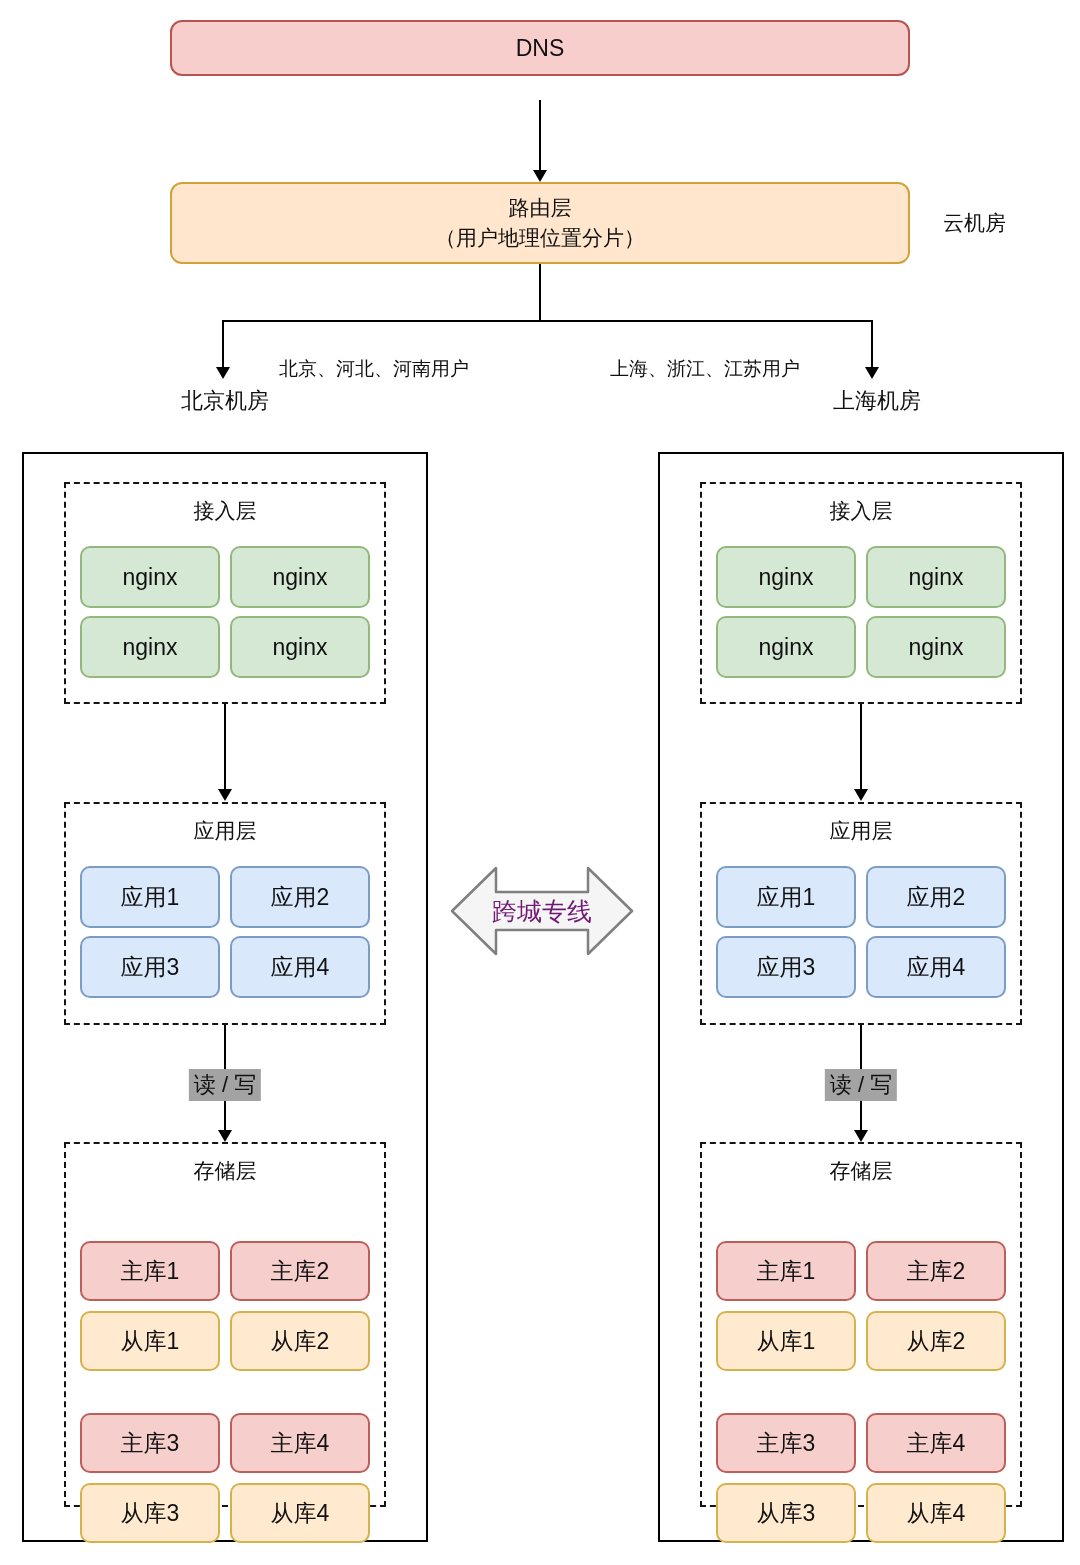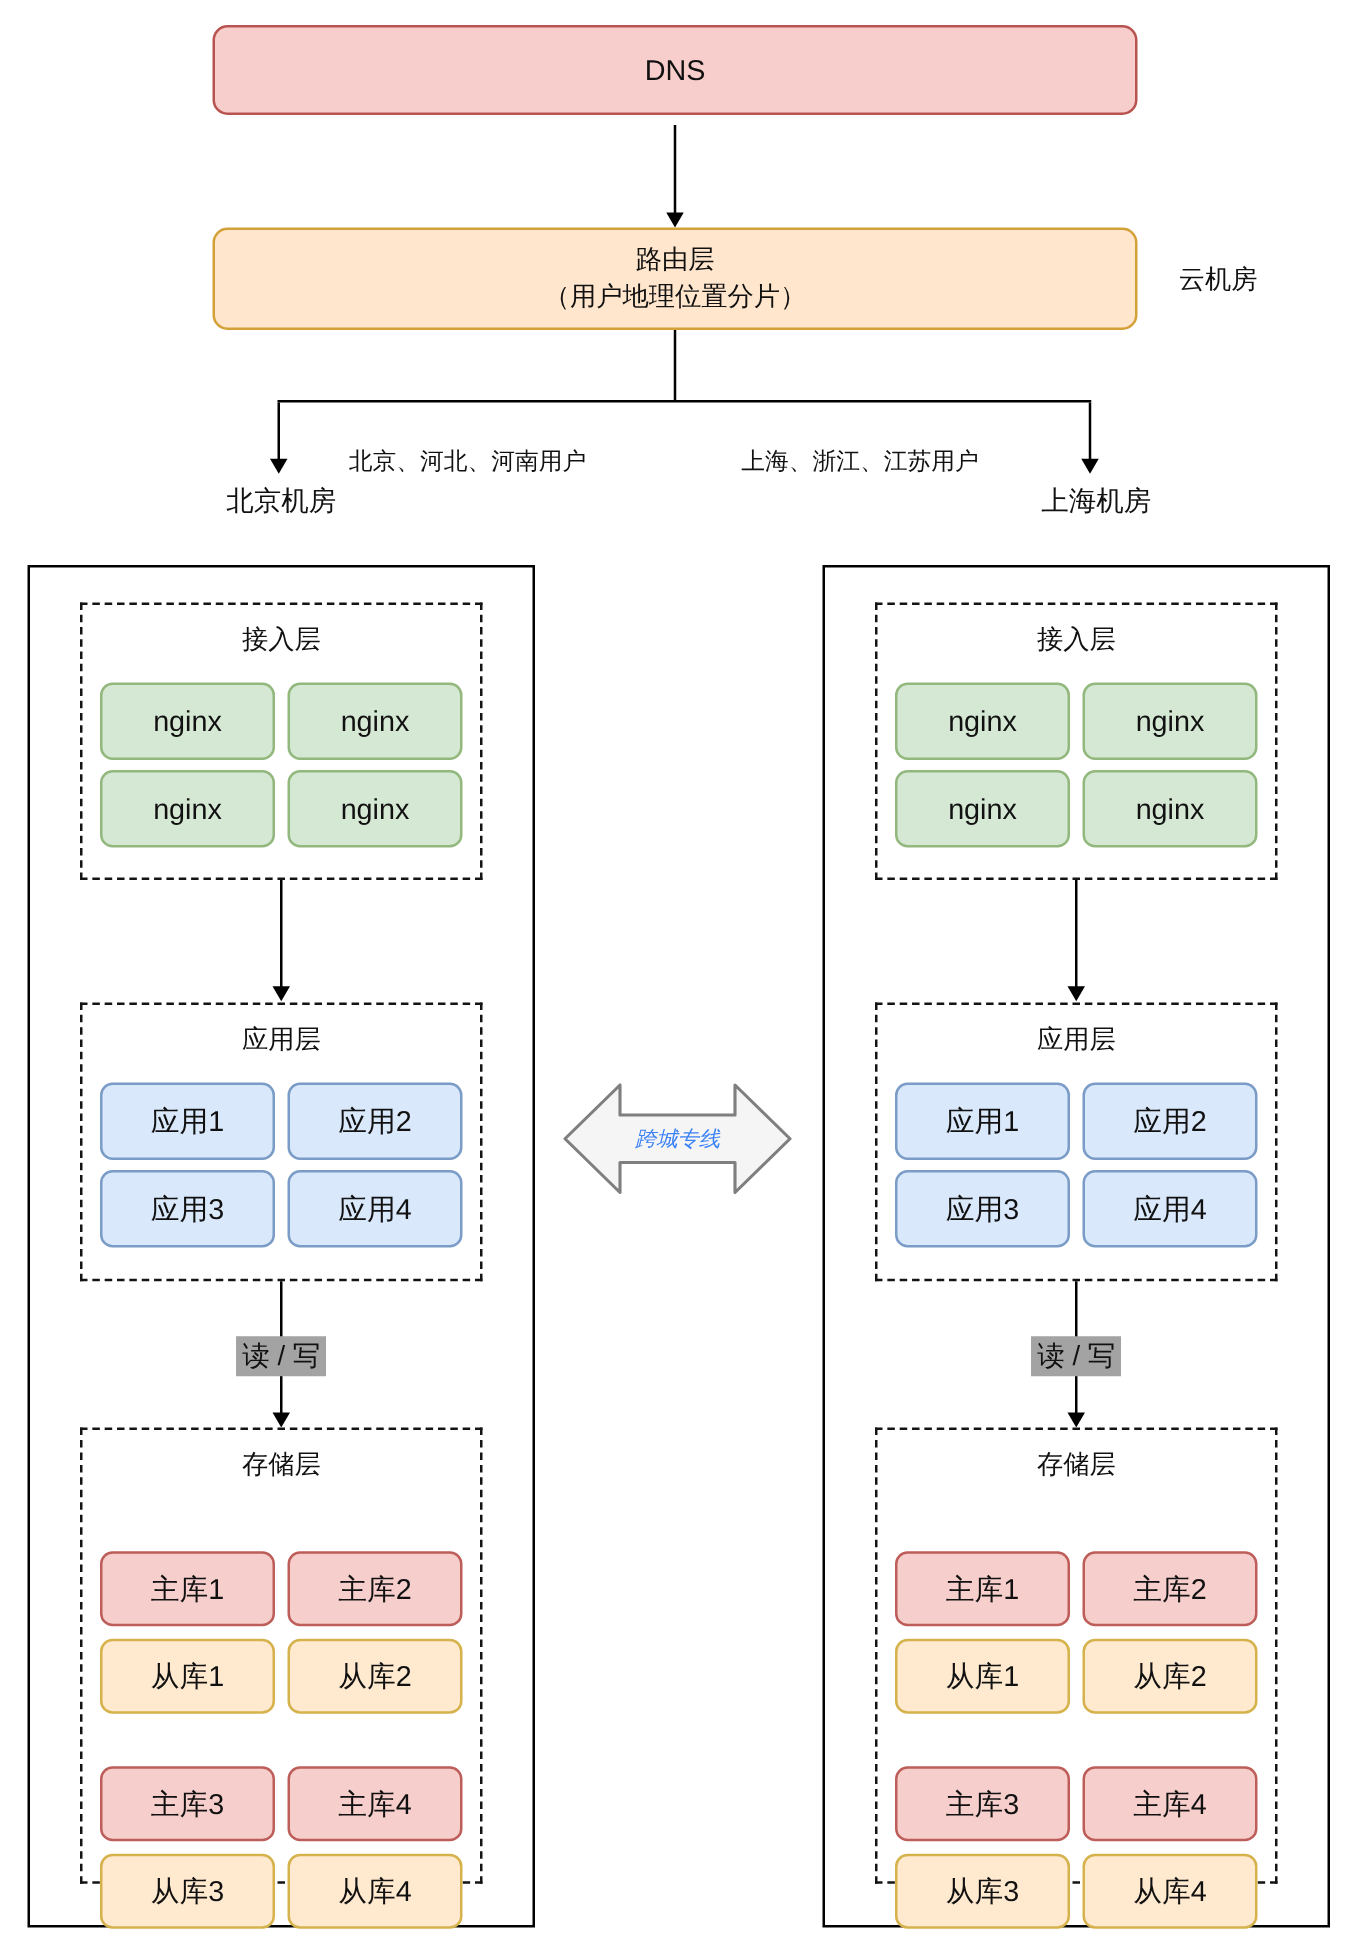--- a/index.html
+++ b/index.html
@@ -59,29 +59,29 @@
   .rw-lbl {
     background:#a3a3a3; padding:1px 5px; font-size:22px; white-space:nowrap;
     transform:translateX(-50%);
   }
 
   
   .dblarrow { width:184px; height:100px; }
   .dblarrow svg { position:absolute; left:0; top:0; }
   .dblarrow .dbl-label {
     position:absolute; left:50%; top:50%; transform:translate(-50%,-50%);
-    font-size:17px; color:#3b82f6; white-space:nowrap;font-style:italic;
+    font-size:25px; color:#701a75; white-space:nowrap;
   }
 </style>
 </head>
 <body>
 
 <div class="canvas">
 
-  <div class="abs topbox box-dns" style="left:170px; top:20px; width:740px; height:72px;">
+  <div class="abs topbox box-dns" style="left:170px; top:20px; width:740px; height:56px;">
     <span>DNS</span>
   </div>
 
   <div class="abs varrow" style="left:533px; top:100px; height:82px;">
     <div class="vline" style="height:72px;"></div>
     <div class="ah" style="top:70px;"></div>
   </div>
 
   <div class="abs topbox box-router" style="left:170px; top:182px; width:740px; height:82px;">
     <span>路由层</span>
@@ -94,21 +94,21 @@
   <div class="abs hline" style="left:222px; top:320px; width:651px;"></div>
   <div class="abs varrow" style="left:216px; top:322px; height:57px;">
     <div class="vline" style="height:46px;"></div>
     <div class="ah" style="top:45px;"></div>
   </div>
   <div class="abs varrow" style="left:865px; top:322px; height:57px;">
     <div class="vline" style="height:46px;"></div>
     <div class="ah" style="top:45px;"></div>
   </div>
   <span class="abs branch-lbl" style="left:374px; top:321px;">北京、河北、河南用户</span>
-  <span class="abs branch-lbl" style="left:688px; top:321px;">上海、浙江、江苏用户</span>
+  <span class="abs branch-lbl" style="left:705px; top:321px;">上海、浙江、江苏用户</span>
 
   <span class="abs free-lbl" style="left:225px; top:386px;">北京机房</span>
   <span class="abs free-lbl" style="left:877px; top:386px;">上海机房</span>
 
   <div class="abs dc" style="left:22px; top:452px; width:406px; height:1090px;">
 
     <div class="abs layer" style="left:40px; top:28px; width:322px; height:222px;">
       <div class="layer-title">接入层</div>
       <div class="grid grid-2">
         <div class="node n-nginx">nginx</div>

